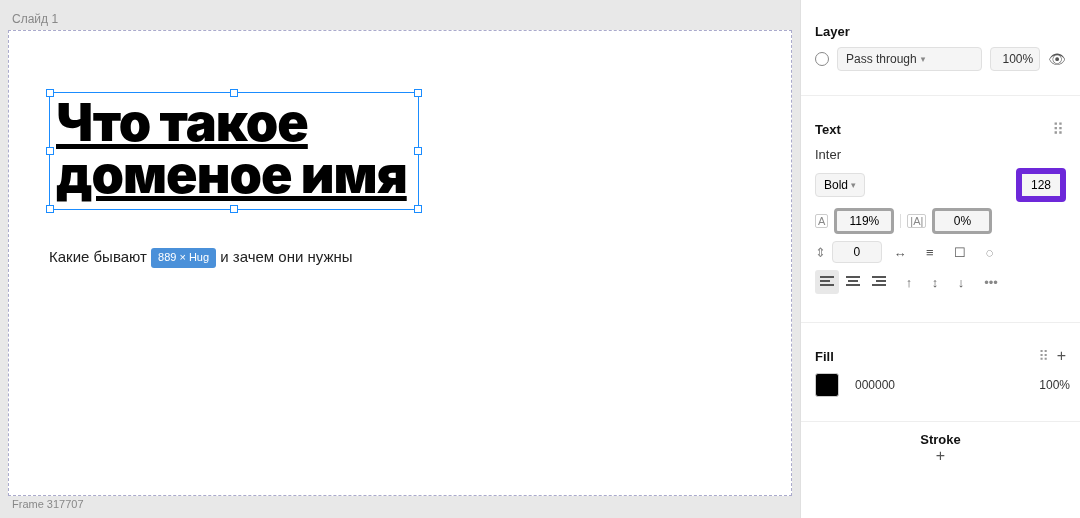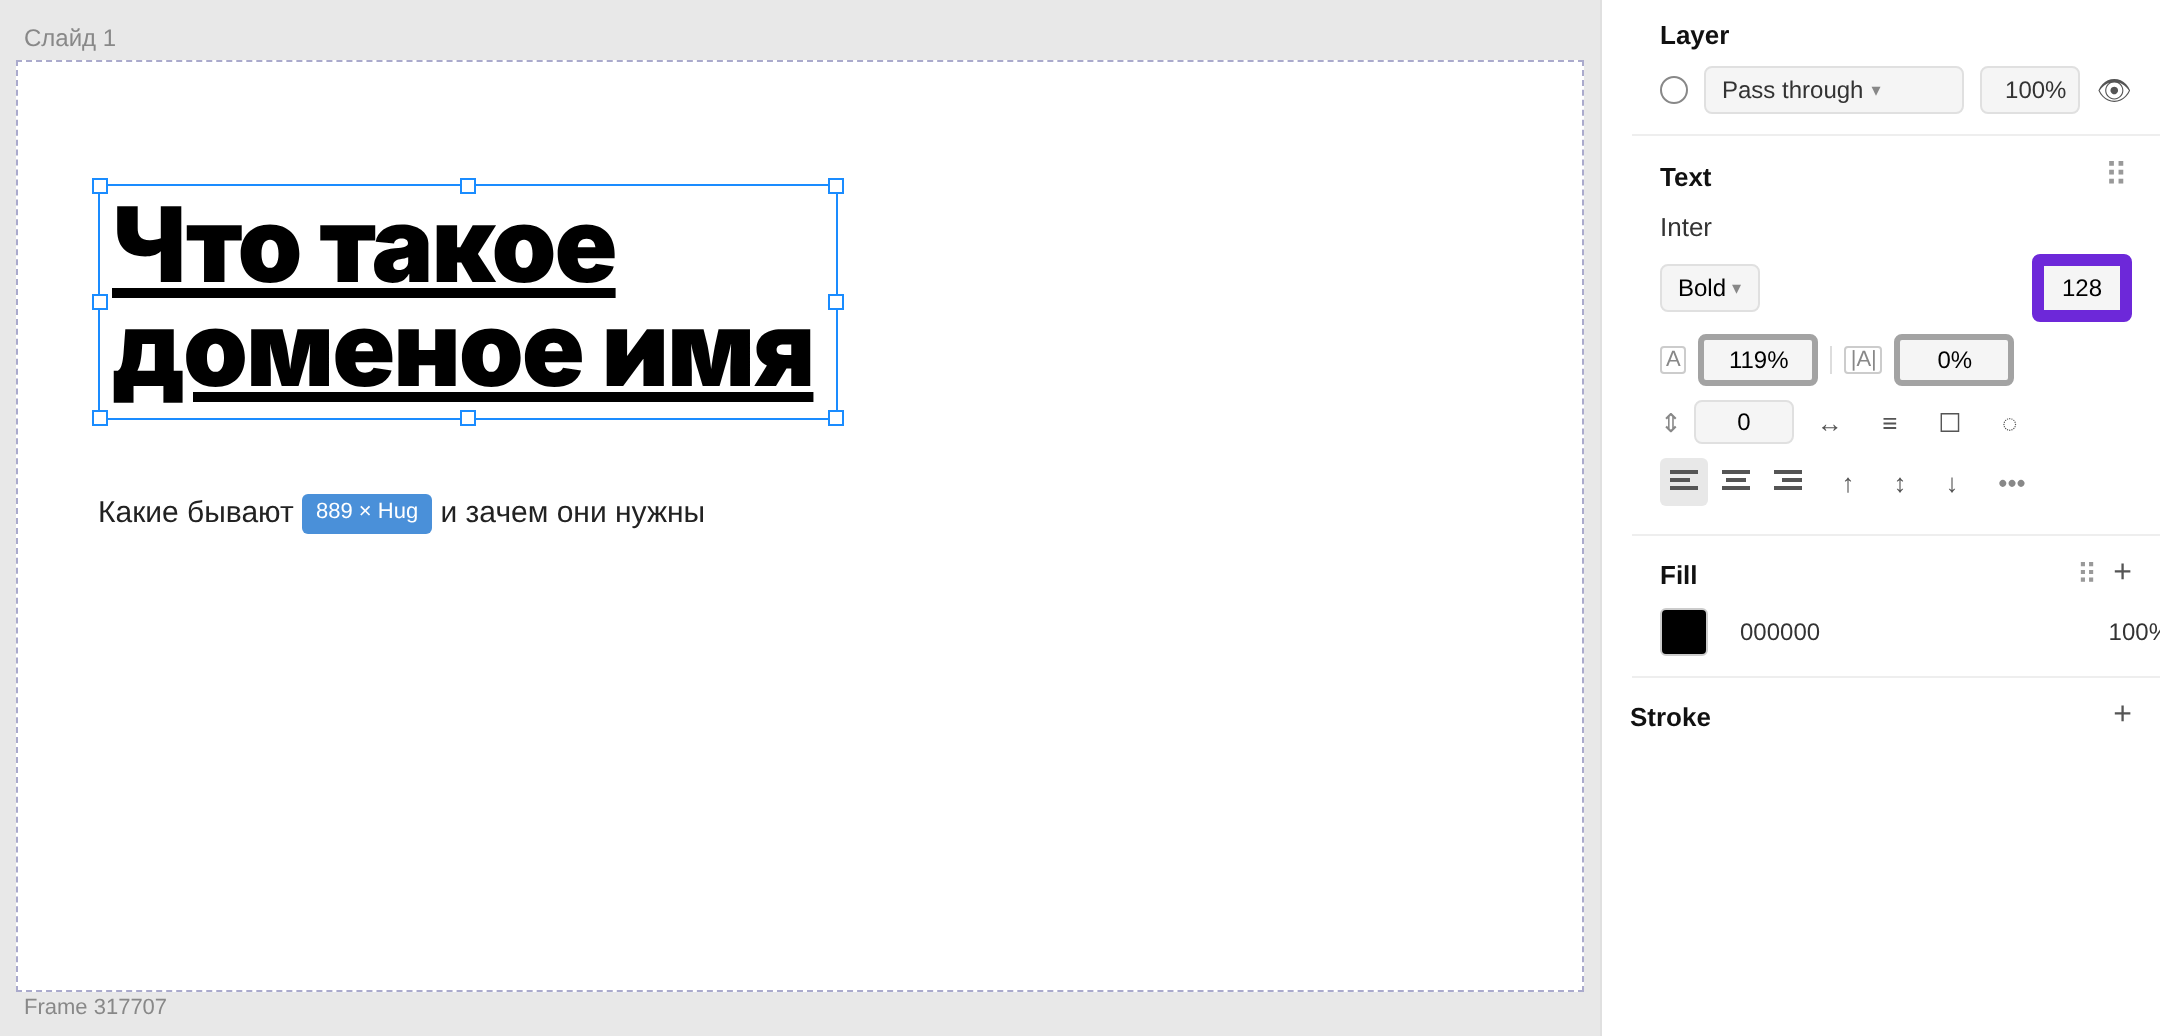--- a/index.html
+++ b/index.html
@@ -87,23 +87,22 @@
       width: 280px;
       background: white;
       display: flex;
       flex-direction: column;
       border-left: 1px solid #e0e0e0;
       overflow-y: auto;
       font-family: Arial, sans-serif;
       font-size: 12px;
     }
     .panel-section {
-      padding: 10px 14px;
+      padding: 24px 14px;
       border-bottom: 1px solid #eee;
-      margin-left: 15px;
     }
     .section-header {
       display: flex;
       align-items: center;
       justify-content: space-between;
       margin-bottom: 8px;
     }
     .section-title {
       font-size: 13px;
       font-weight: 600;
@@ -295,20 +294,21 @@
       font-size: 16px;
       font-weight: 300;
     }
 
     
     .stroke-header {
       display: flex;
       align-items: center;
       justify-content: space-between;
       padding: 10px 14px 6px;
+      flex-direction: column;
     }
   </style>
 </head>
 <body>
 
 <div class="canvas-area">
   <span class="slide-label">Слайд 1</span>
   <div class="slide-frame">
 
     <div class="text-element-selected">

